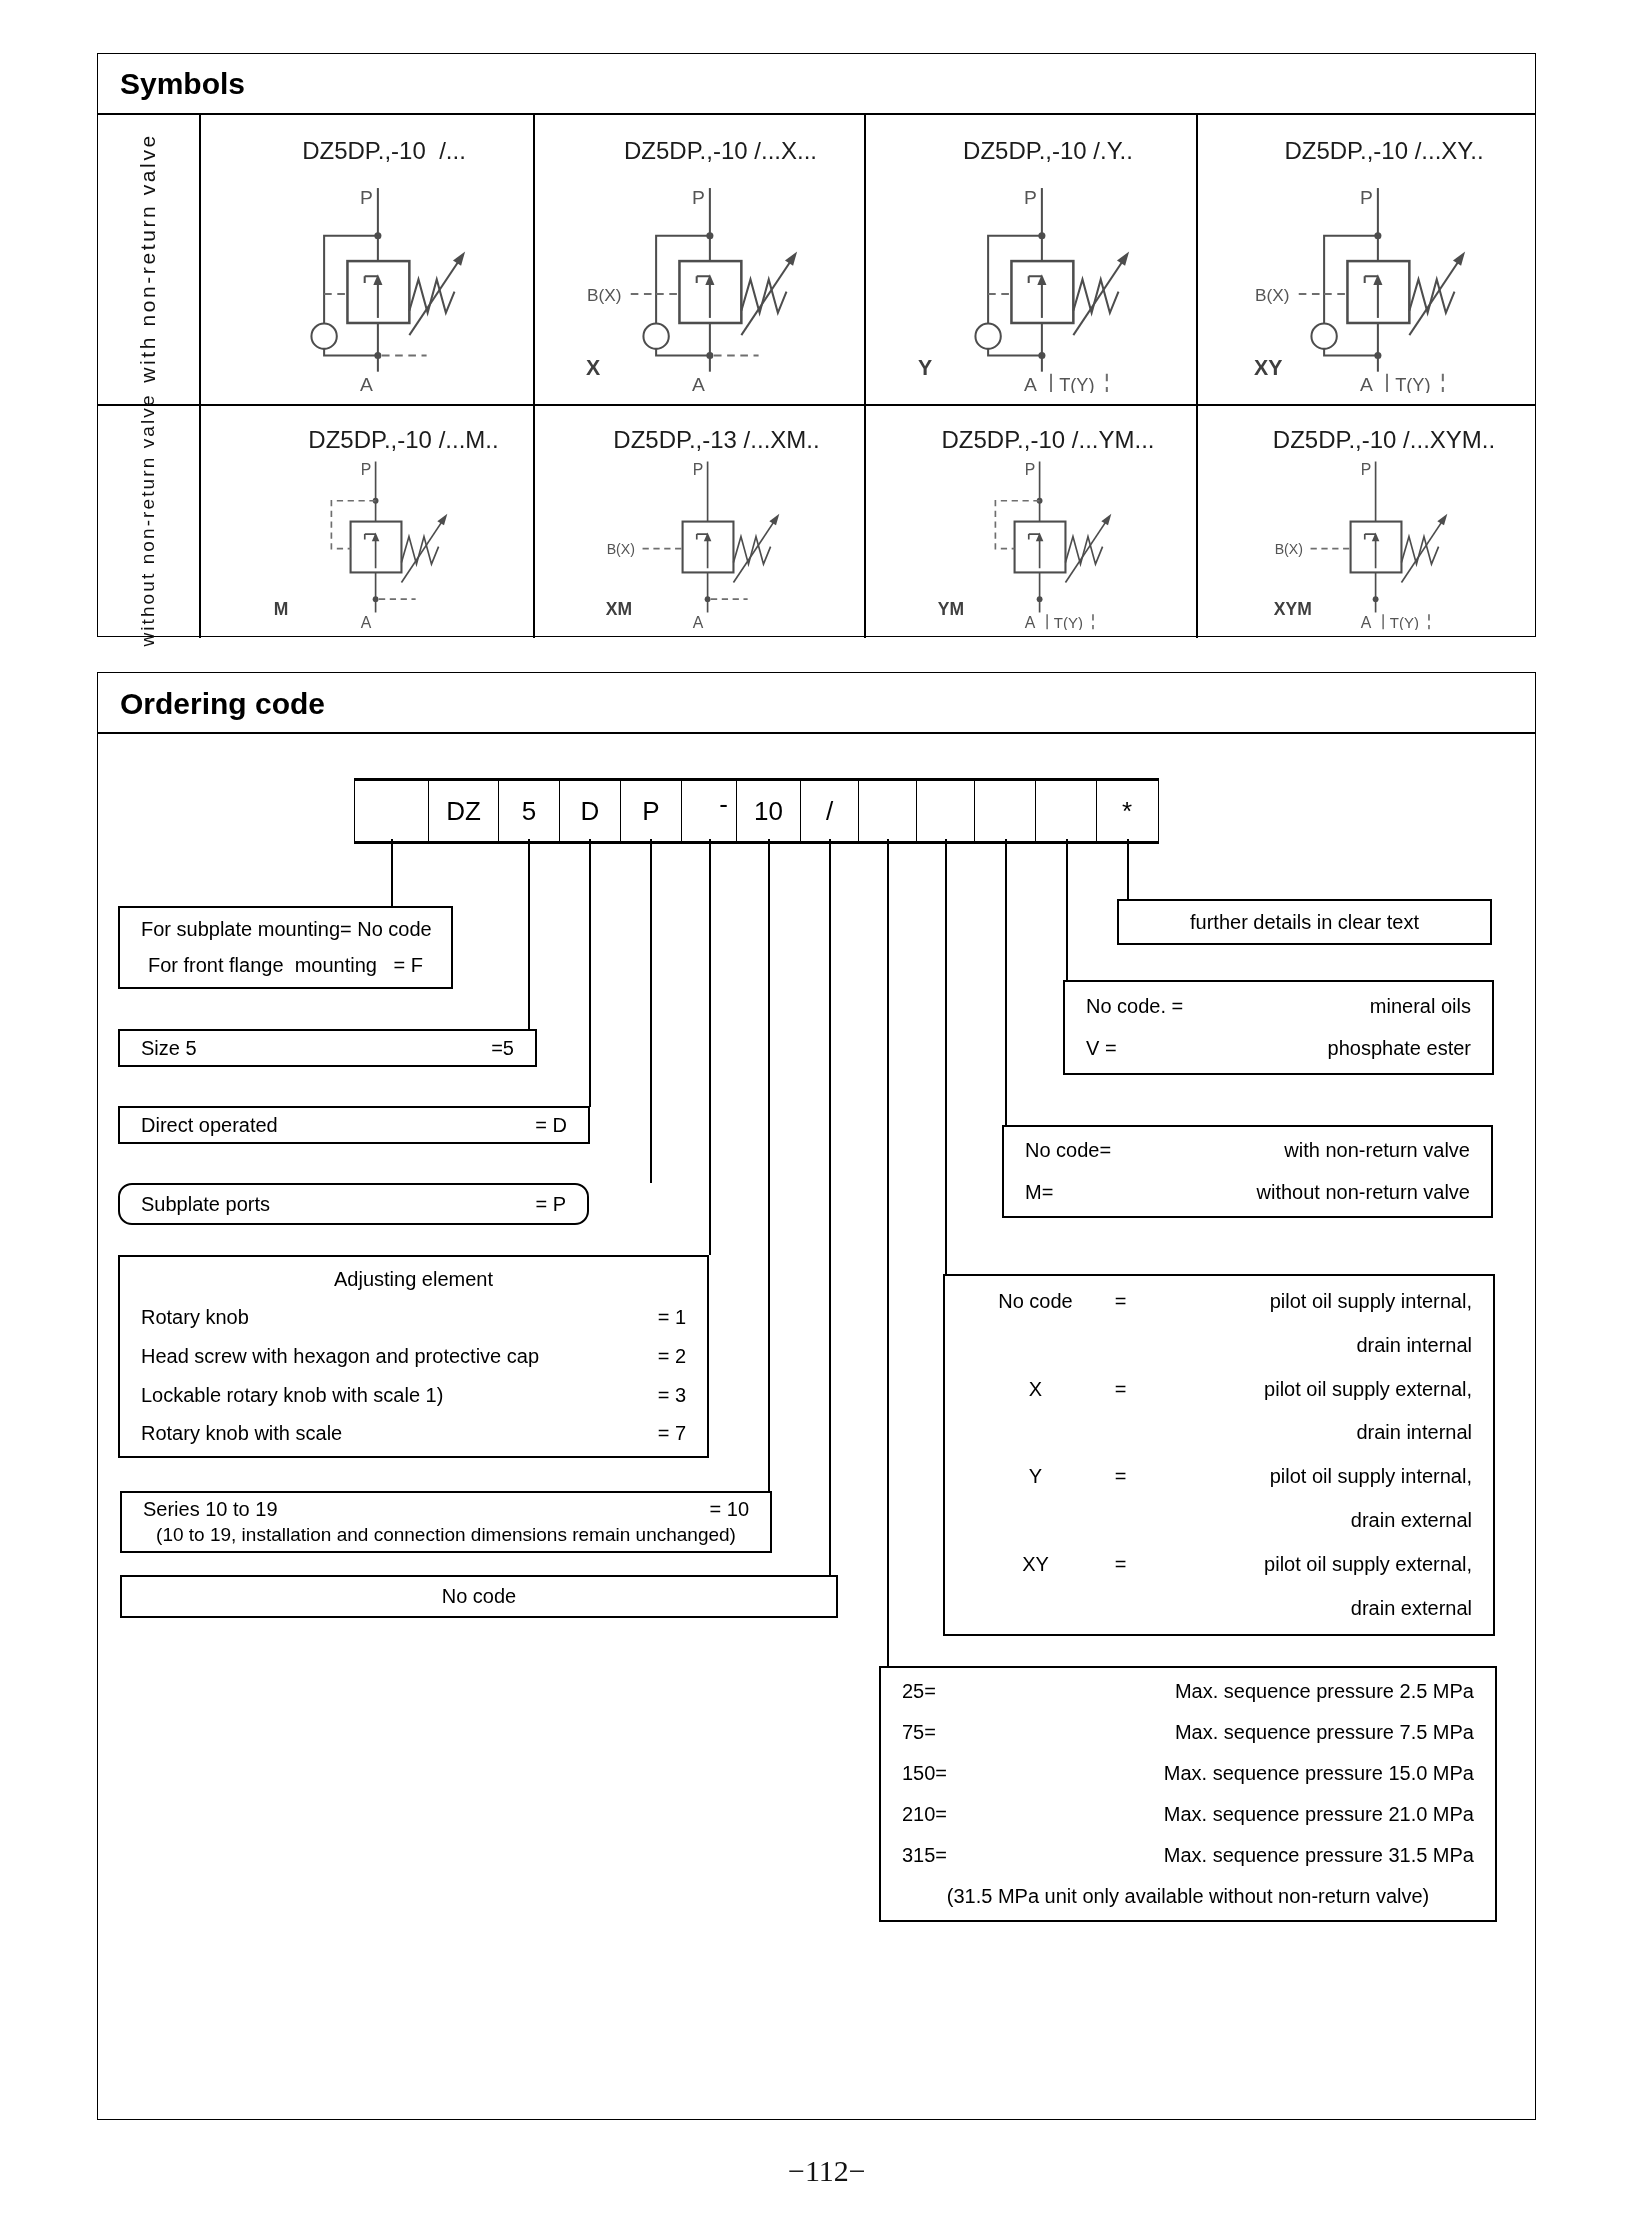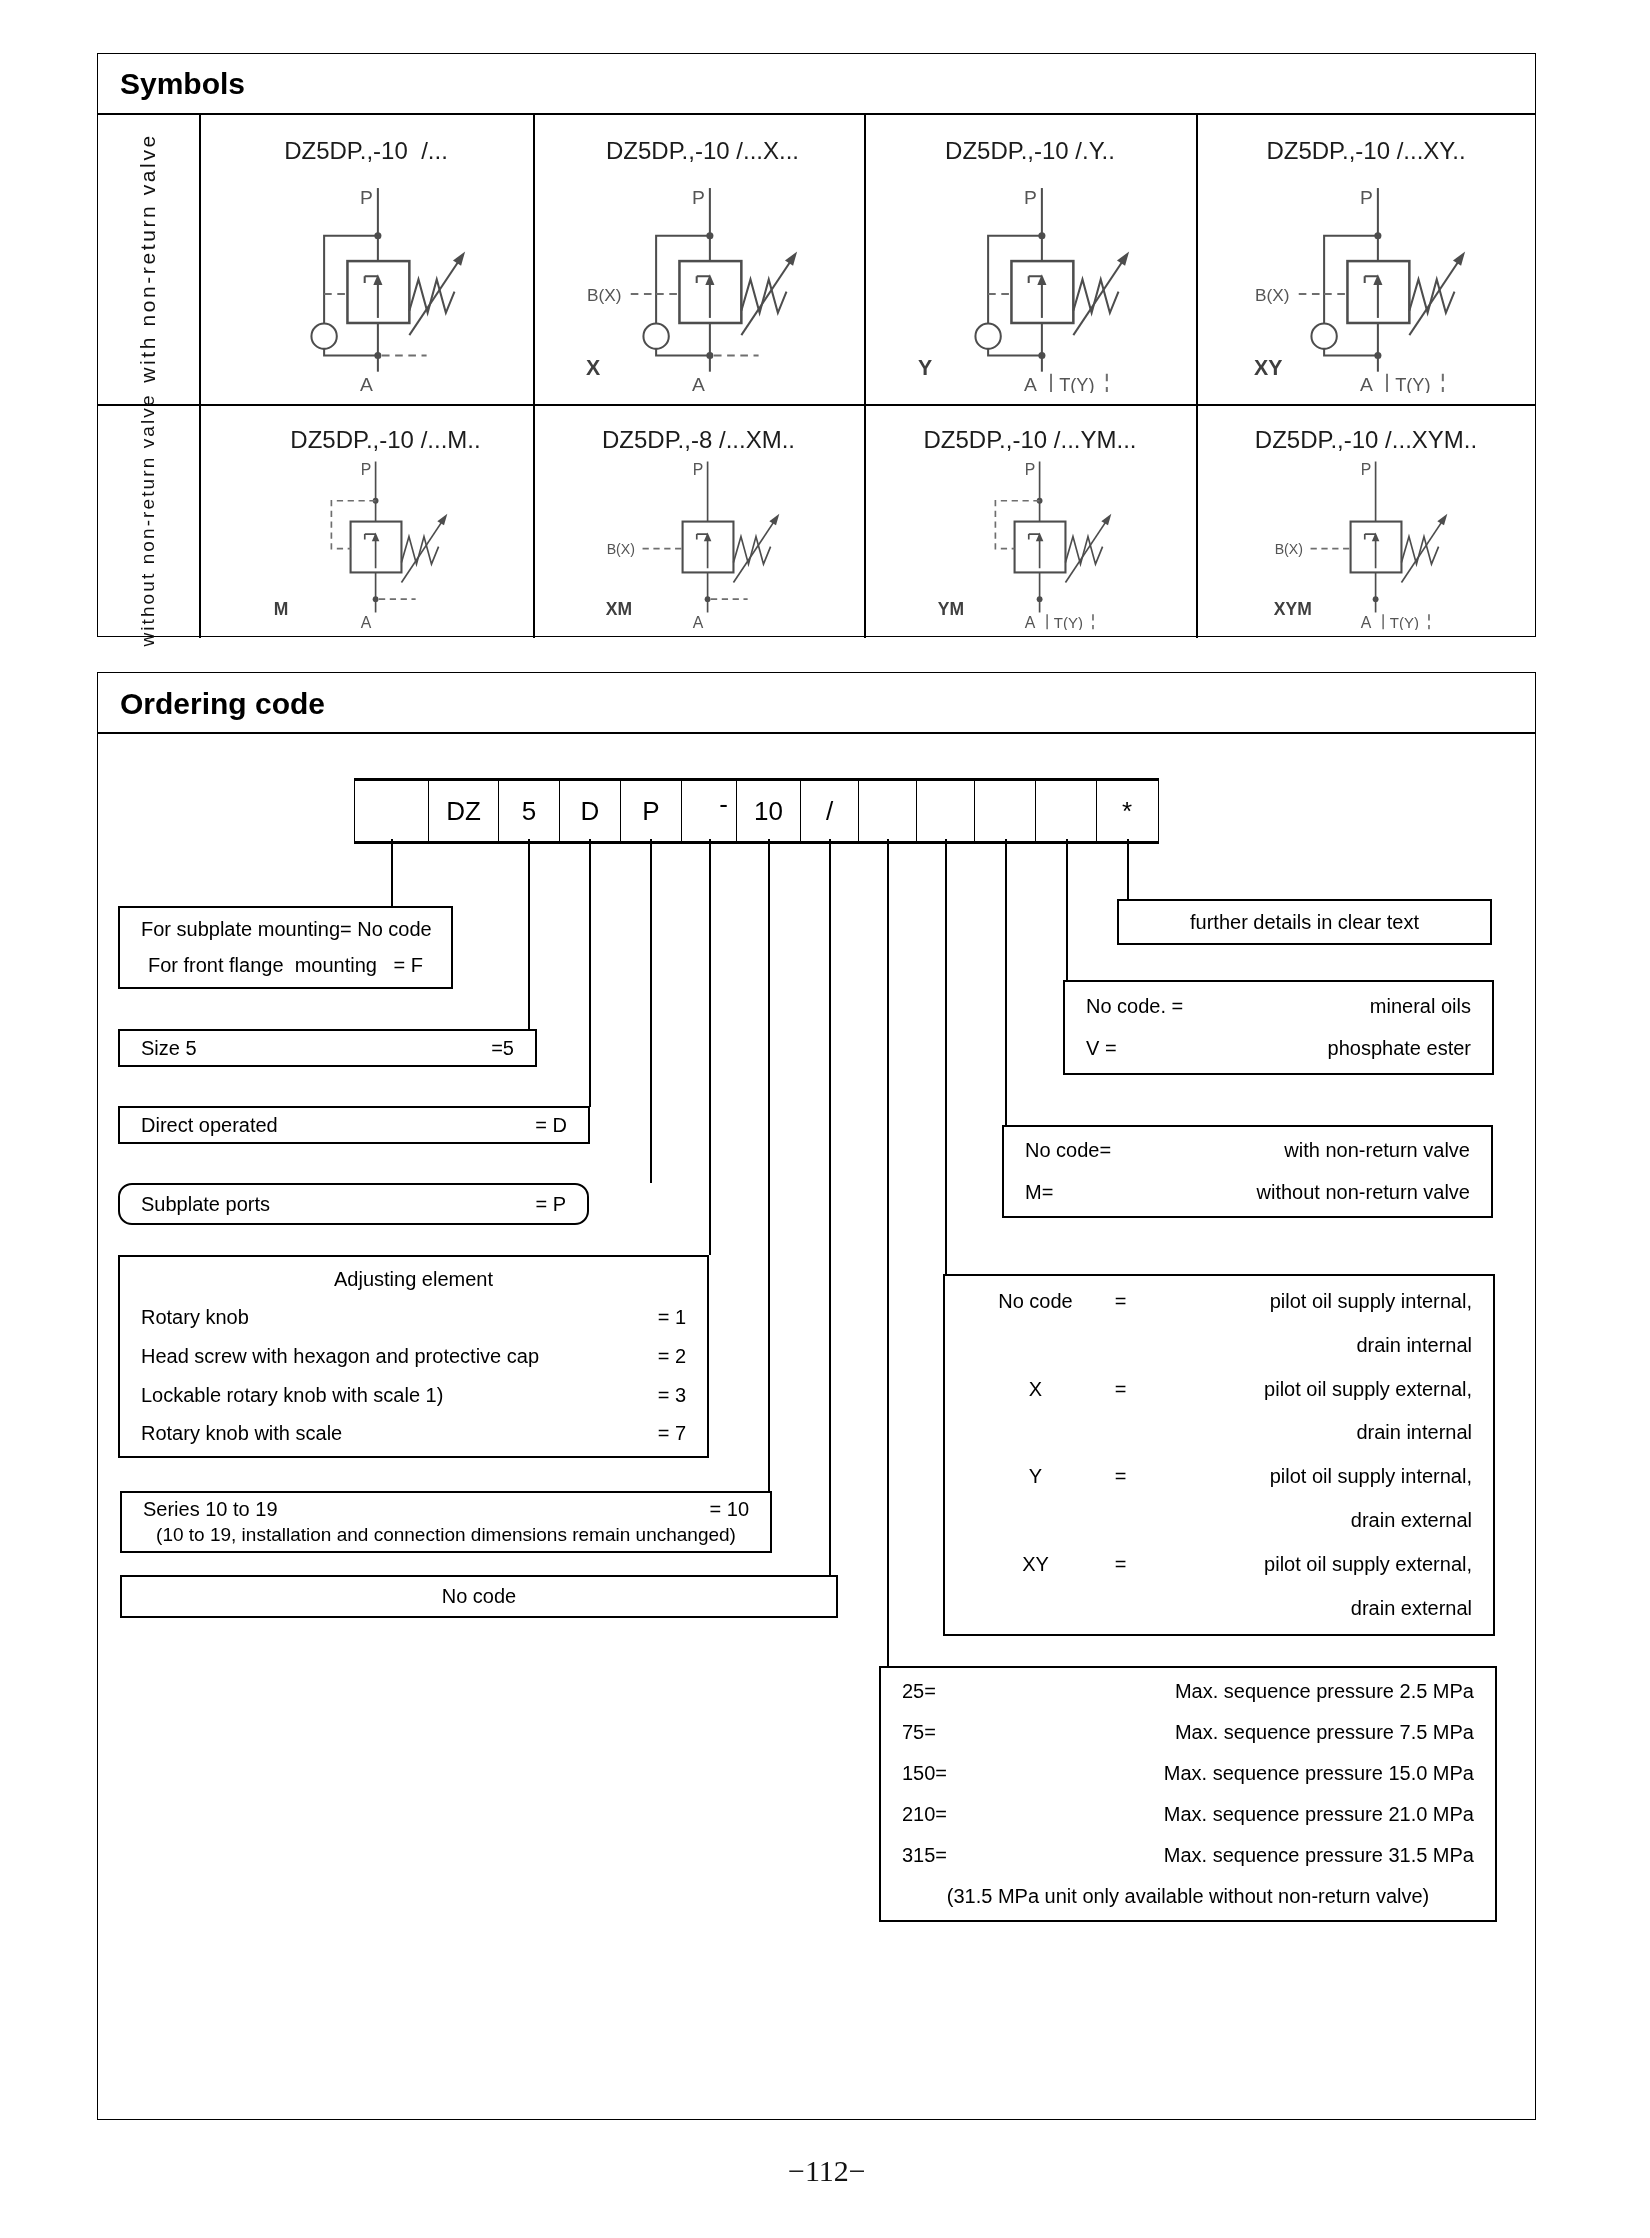--- a/index.html
+++ b/index.html
@@ -4,21 +4,21 @@
 <style>
   html,body{margin:0;padding:0;background:#fff;}
   #page{position:relative;width:1651px;height:2239px;background:#ffffff;
         font-family:"Liberation Sans",sans-serif;color:#000;overflow:hidden;}
   .abs{position:absolute;box-sizing:border-box;}
   .sec-border{border:1.6px solid #000;background:#fff;}
   .hline{background:#000;height:1.6px;}
   .vline{background:#000;width:1.6px;}
   .conn{position:absolute;width:1.6px;background:#000;}
   .hdr{font-weight:bold;font-size:30px;letter-spacing:0px;}
-  .sym-title{font-size:24px;color:#1c1c1c;white-space:pre;text-align:center;width:100%;}
+  .sym-title{font-size:24px;color:#1c1c1c;white-space:pre;text-align:center;width:100%;margin-left:18px;}
   .rot-label{position:absolute;white-space:nowrap;transform:translate(-50%,-50%) rotate(-90deg);
              font-size:21px;letter-spacing:2.6px;color:#111;}
   .xbox{position:absolute;box-sizing:border-box;border:2.6px solid #000;background:#fff;
         font-size:20px;display:flex;flex-direction:column;justify-content:space-around;
         padding:3.1px 21px;}
   .krow{display:flex;justify-content:space-between;align-items:center;white-space:pre;}
   .plain{white-space:pre;text-align:center;}
   .code-row{position:absolute;border-top:3.7px solid #000;border-bottom:3.7px solid #000;
             border-left:1.6px solid #000;border-right:1.6px solid #000;display:flex;}
   .code-cell{box-sizing:border-box;border-left:1.6px solid #000;display:flex;align-items:center;
@@ -162,21 +162,21 @@
           <polyline points="320,248 338,186 356,252 374,186 392,252 409,210" fill="none" stroke="#4d4d4d" stroke-width="4"></polyline>
           <line x1="320" y1="296" x2="424" y2="140" stroke="#4d4d4d" stroke-width="4"></line>
           <polygon points="430,131 422,159 406,149" fill="#4d4d4d"></polygon>
           <circle cx="258" cy="100" r="7" fill="#4d4d4d"></circle>
           <circle cx="258" cy="336" r="7" fill="#4d4d4d"></circle>
           <path d="M258,100 H152 V215 H198" fill="none" stroke="#6e6e6e" stroke-width="4" stroke-dasharray="15 11"></path>
           <line x1="266" y1="336" x2="354" y2="336" stroke="#6e6e6e" stroke-width="4" stroke-dasharray="15 11"></line>
           <text x="14" y="374" font-size="42" font-weight="bold" fill="#3f3f3f">M</text>
         </svg>
       </div>
-      <div class="abs sym-title" style="left: 533px; top: 426px; width: 331px;">DZ5DP.,-8 /...XM..</div>
+      <div class="abs sym-title" style="left: 533px; top: 426px; width: 331px;">DZ5DP.,-13 /...XM..</div>
       <div class="abs" style="left: 533px; top: 459px; width: 331px; height: 171px; display: flex; justify-content: center;">
         <svg viewBox="0 0 470 410" style="height:100%;">
           <text x="248" y="38" text-anchor="end" font-size="38" fill="#555555">P</text>
           <line x1="258" y1="6" x2="258" y2="150" stroke="#4d4d4d" stroke-width="4"></line>
           <line x1="258" y1="272" x2="258" y2="368" stroke="#4d4d4d" stroke-width="4"></line>
           <text x="248" y="406" text-anchor="end" font-size="38" fill="#555555">A</text>
           <rect x="198" y="150" width="122" height="122" fill="none" stroke="#4d4d4d" stroke-width="5"></rect>
           <line x1="258" y1="262" x2="258" y2="190" stroke="#4d4d4d" stroke-width="4"></line>
           <polygon points="258,176 249,197 267,197" fill="#4d4d4d"></polygon>
           <path d="M232,180 H258 M232,180 V193" fill="none" stroke="#4d4d4d" stroke-width="4"></path>

